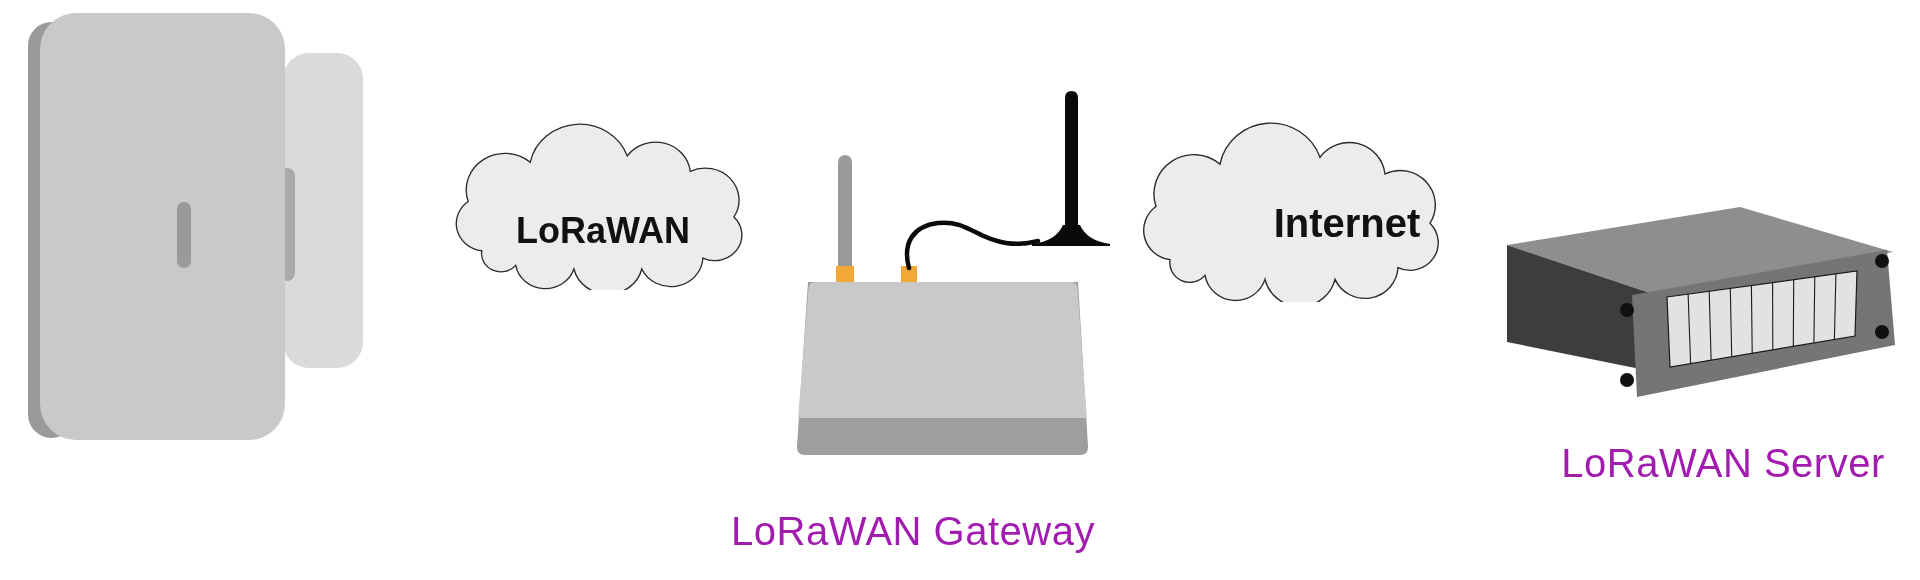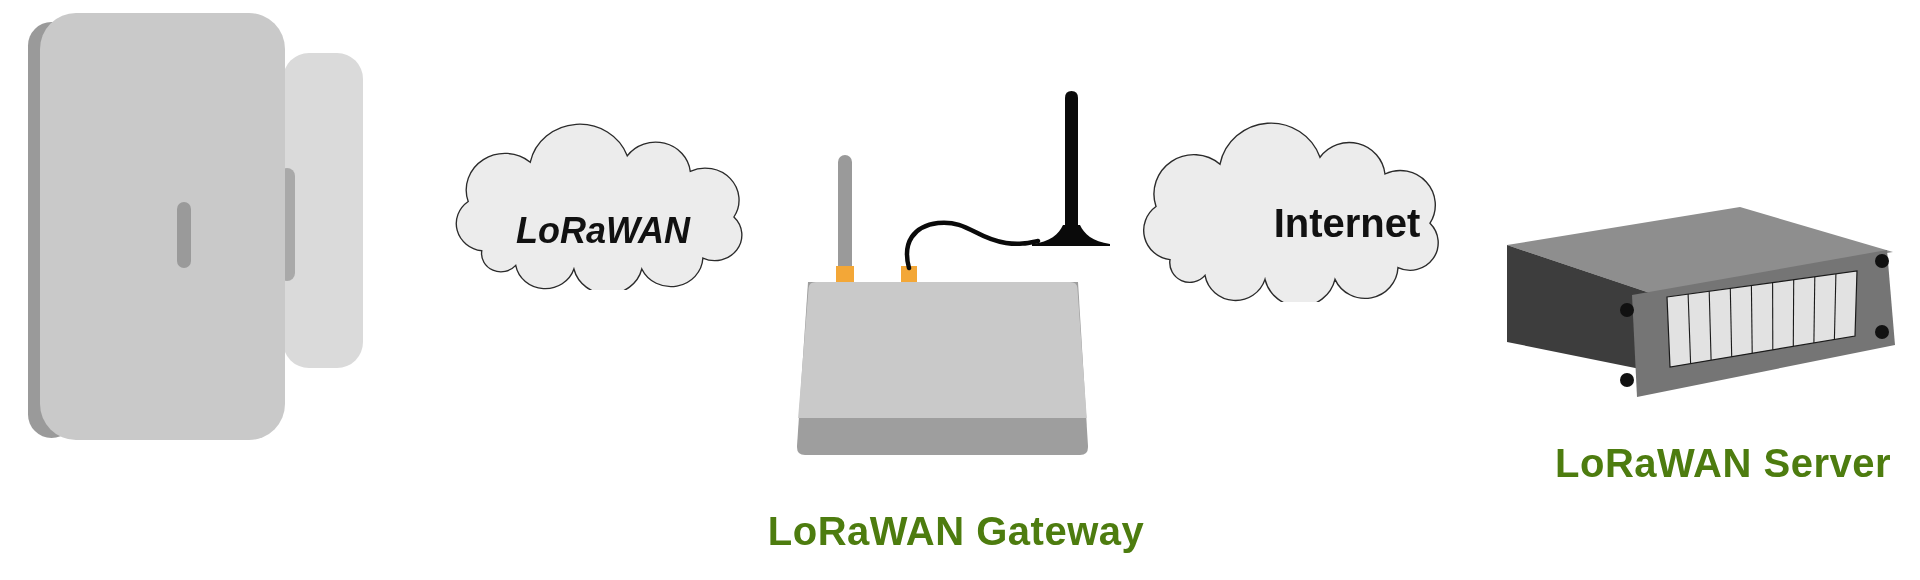--- a/index.html
+++ b/index.html
@@ -7,23 +7,23 @@
     position:relative;
     width:1920px;height:580px;
     background:#ffffff;
     overflow:hidden;
     font-family:"Liberation Sans", sans-serif;
   }
   .abs{position:absolute;}
   .node-label{
     position:absolute;
     display:flex;align-items:center;justify-content:center;
-    color:#4d7c0f;
+    color:#a21caf;
     font-size:40px;
-    font-weight:700;
+    font-weight:400;
     letter-spacing:0.5px;
     white-space:nowrap;
   }
   .cloud-label{
     position:absolute;
     display:flex;align-items:center;justify-content:center;
     color:#111111;
     font-weight:700;
     white-space:nowrap;
   }
@@ -55,40 +55,40 @@
              A 40 40 0 0 1 90,55
              A 52 52 0 0 1 190,48
              A 36 36 0 0 1 255,65
              A 35 35 0 0 1 300,115
              A 28 28 0 0 1 268,160
              A 33 33 0 0 1 205,172
              A 36 36 0 0 1 135,172
              A 31 31 0 0 1 75,168
              A 20 20 0 0 1 40,152 Z" fill="#ececec" stroke="#2b2b2b" stroke-width="1.4"></path>
   </svg>
-  <div class="cloud-label lorawan" style="left:443px;top:208px;width:320px;height:46px;font-style:italic;">LoRaWAN</div>
+  <div class="cloud-label lorawan" style="left:443px;top:208px;width:320px;height:46px;">LoRaWAN</div>
 
   <svg class="abs" style="left:780px;top:60px;" width="330" height="400" viewBox="0 0 330 400">
 
     <rect x="58" y="95" width="14" height="118" rx="7" fill="#9a9a9a"></rect>
 
     <rect x="56" y="206" width="18" height="17" fill="#f3a737"></rect>
     <rect x="121" y="206" width="16" height="17" fill="#f3a737"></rect>
 
     <path d="M 129,208 C 122,182 134,166 158,163 C 188,160 196,179 226,183 C 240,185 248,183 258,181" fill="none" stroke-linecap="round" stroke-width="4.5" stroke="#0a0a0a"></path>
 
     <path d="M 285,170 L 285,38 Q 285,31 291.5,31 Q 298,31 298,38 L 298,170 Z" fill="#0a0a0a"></path>
 
     <path d="M 252,186 L 252,184 C 270,182 279,174 283,165 L 300,165 C 304,174 313,182 331,184 L 331,186 Z" fill="#0a0a0a"></path>
 
     <path d="M 28,222 L 298,222 L 308,386 Q 308.5,395 300,395 L 25,395 Q 16.5,395 17,386 Z" fill="#9e9e9e"></path>
 
     <path d="M 28.6,228 Q 29,222 36,222 L 290,222 Q 297,222 297.4,228 L 306.8,358 L 18.1,358 Z" fill="#c9c9c9"></path>
   </svg>
-  <div class="node-label" style="left:806px;top:508px;width:300px;height:46px;">LoRaWAN Gateway</div>
+  <div class="node-label" style="left:763px;top:508px;width:300px;height:46px;">LoRaWAN Gateway</div>
 
   <svg class="abs" style="left:1130px;top:110px;" width="330" height="192" viewBox="0 0 330 195" preserveAspectRatio="none">
     <path d="M 40,152
              A 30 30 0 0 1 26,98
              A 40 40 0 0 1 90,55
              A 52 52 0 0 1 190,48
              A 36 36 0 0 1 255,65
              A 35 35 0 0 1 300,115
              A 28 28 0 0 1 268,160
              A 33 33 0 0 1 205,172

